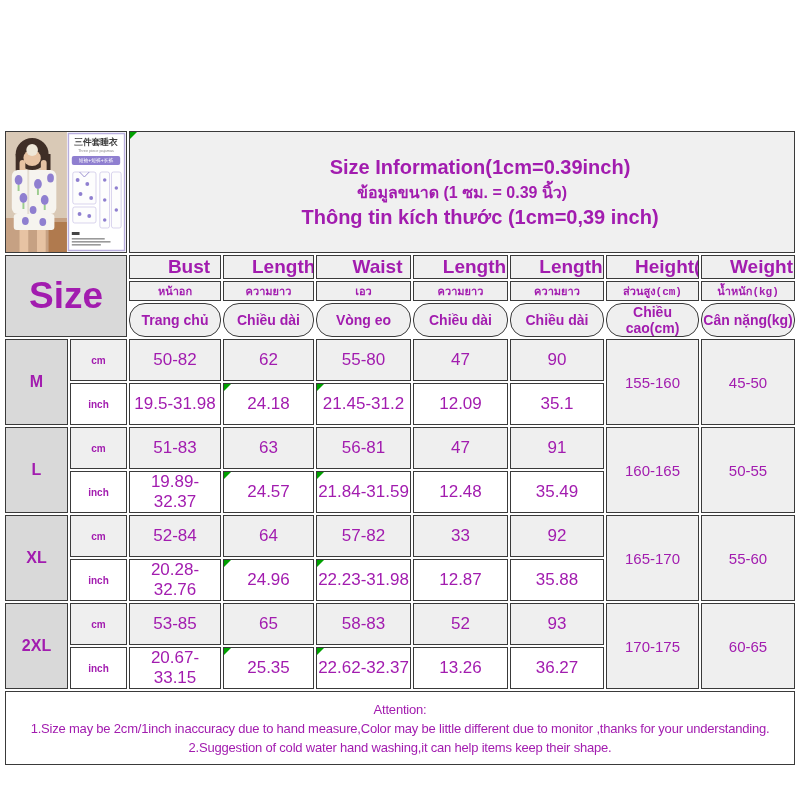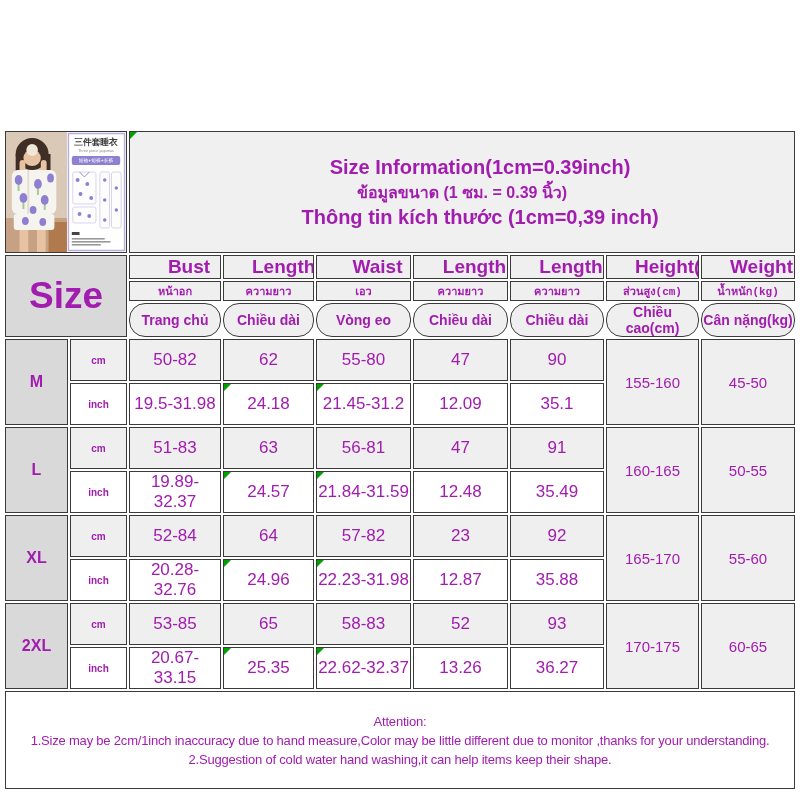--- a/index.html
+++ b/index.html
@@ -22,21 +22,21 @@
   td.hcell.th{font-size:11px;font-family:Liberation Mono, monospace;}
   td.hcell.vi{font-size:14px;border-radius:16px;}
   
   td.size-label{background:#d9d9d9;font-size:16px;font-weight:bold;}
   td.unit{font-size:10px;font-weight:bold;height:23px;}
   td.val{font-size:17px;height:42px;}
   .cm-row{background:#efefef;}
   .inch-row{background:#ffffff;}
   td.merged{background:#efefef;font-size:15px;}
   
-  td.att{height:98px;background:#fff;text-align:left;vertical-align:top;padding:1px 4px;margin-top:40px;}
+  td.att{height:74px;background:#fff;text-align:left;vertical-align:top;padding:1px 4px;margin-top:40px;}
   .att-line{font-size:13px;line-height:19px;letter-spacing:-0.2px;white-space:nowrap;}
   
   .flag{position:absolute;top:0;left:0;width:0;height:0;
         border-top:7px solid #00a000;border-right:7px solid transparent;}
 </style>
 </head>
 <body>
 
 <div class="page">
   <div class="wrap">
@@ -208,21 +208,21 @@
             <td class="val inch-row"><span class="flag"></span>21.84-31.59</td>
             <td class="val inch-row">12.48</td>
             <td class="val inch-row">35.49</td>
           </tr>
           <tr>
             <td class="size-label" rowspan="2">XL</td>
             <td class="unit cm-row">cm</td>
             <td class="val cm-row">52-84</td>
             <td class="val cm-row">64</td>
             <td class="val cm-row">57-82</td>
-            <td class="val cm-row">23</td>
+            <td class="val cm-row">33</td>
             <td class="val cm-row">92</td>
             <td class="merged" rowspan="2">165-170</td>
             <td class="merged" rowspan="2">55-60</td>
           </tr>
           <tr>
             <td class="unit inch-row">inch</td>
             <td class="val inch-row">20.28-32.76</td>
             <td class="val inch-row"><span class="flag"></span>24.96</td>
             <td class="val inch-row"><span class="flag"></span>22.23-31.98</td>
             <td class="val inch-row">12.87</td>

